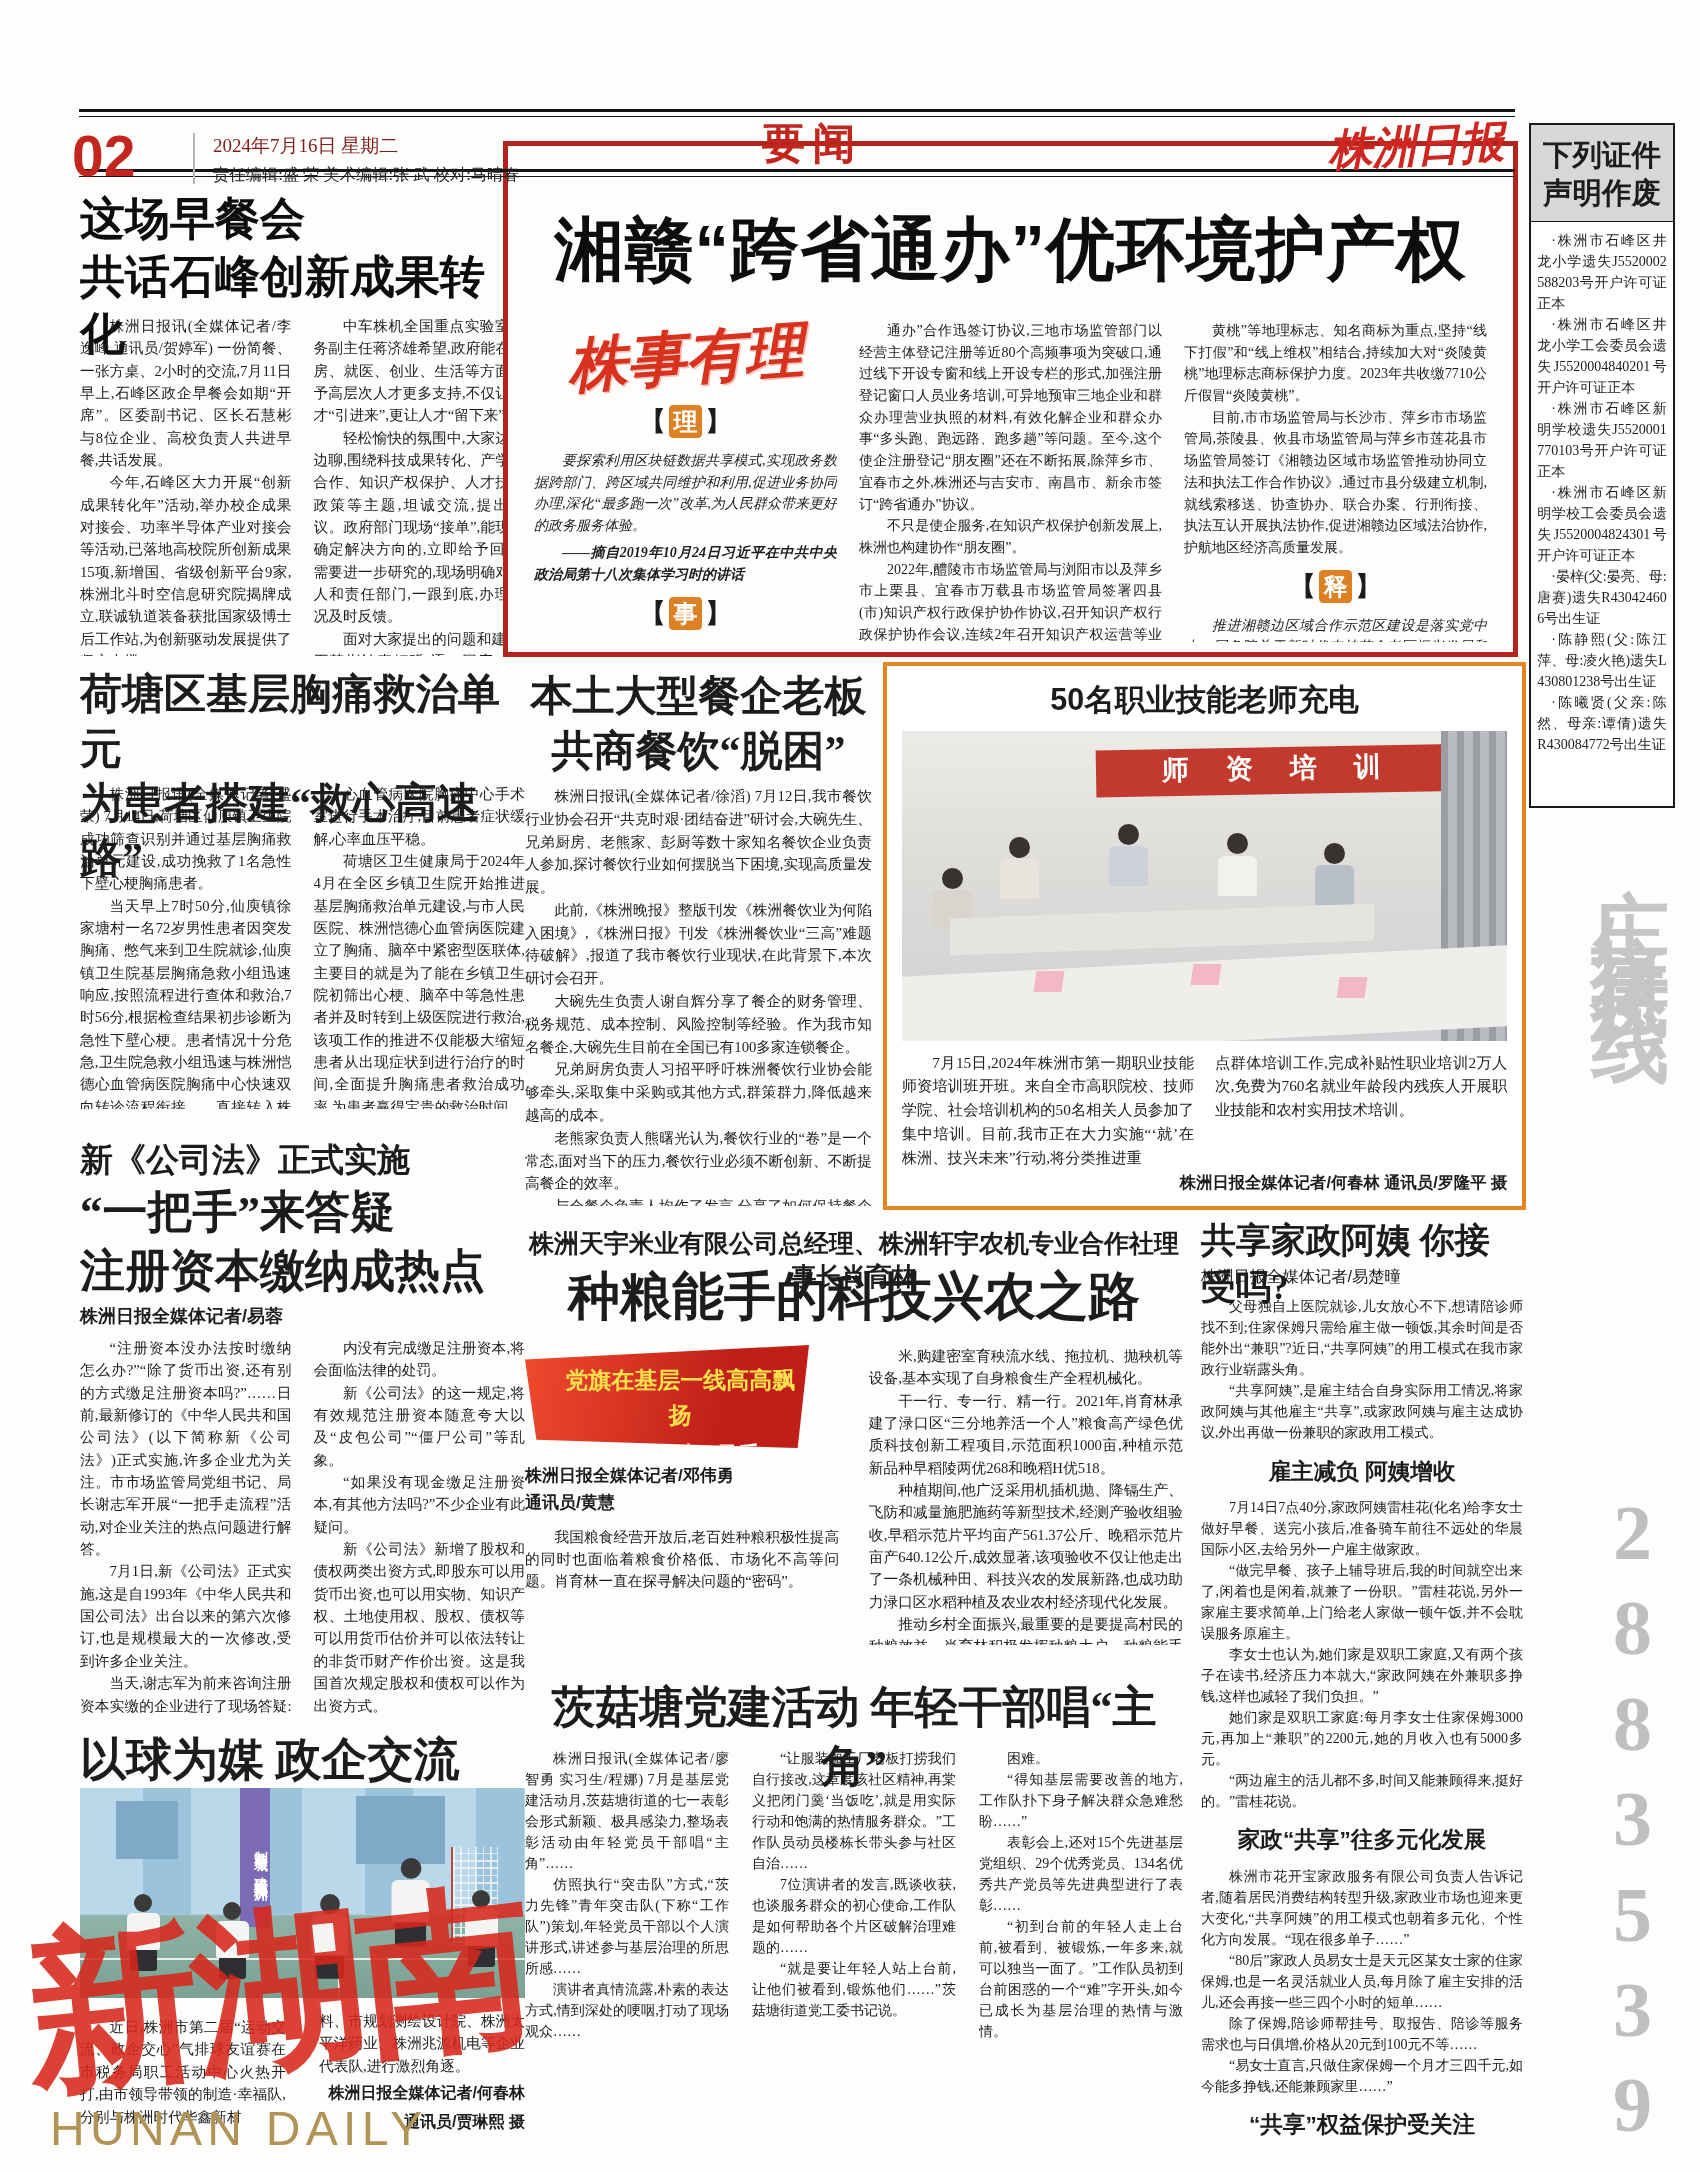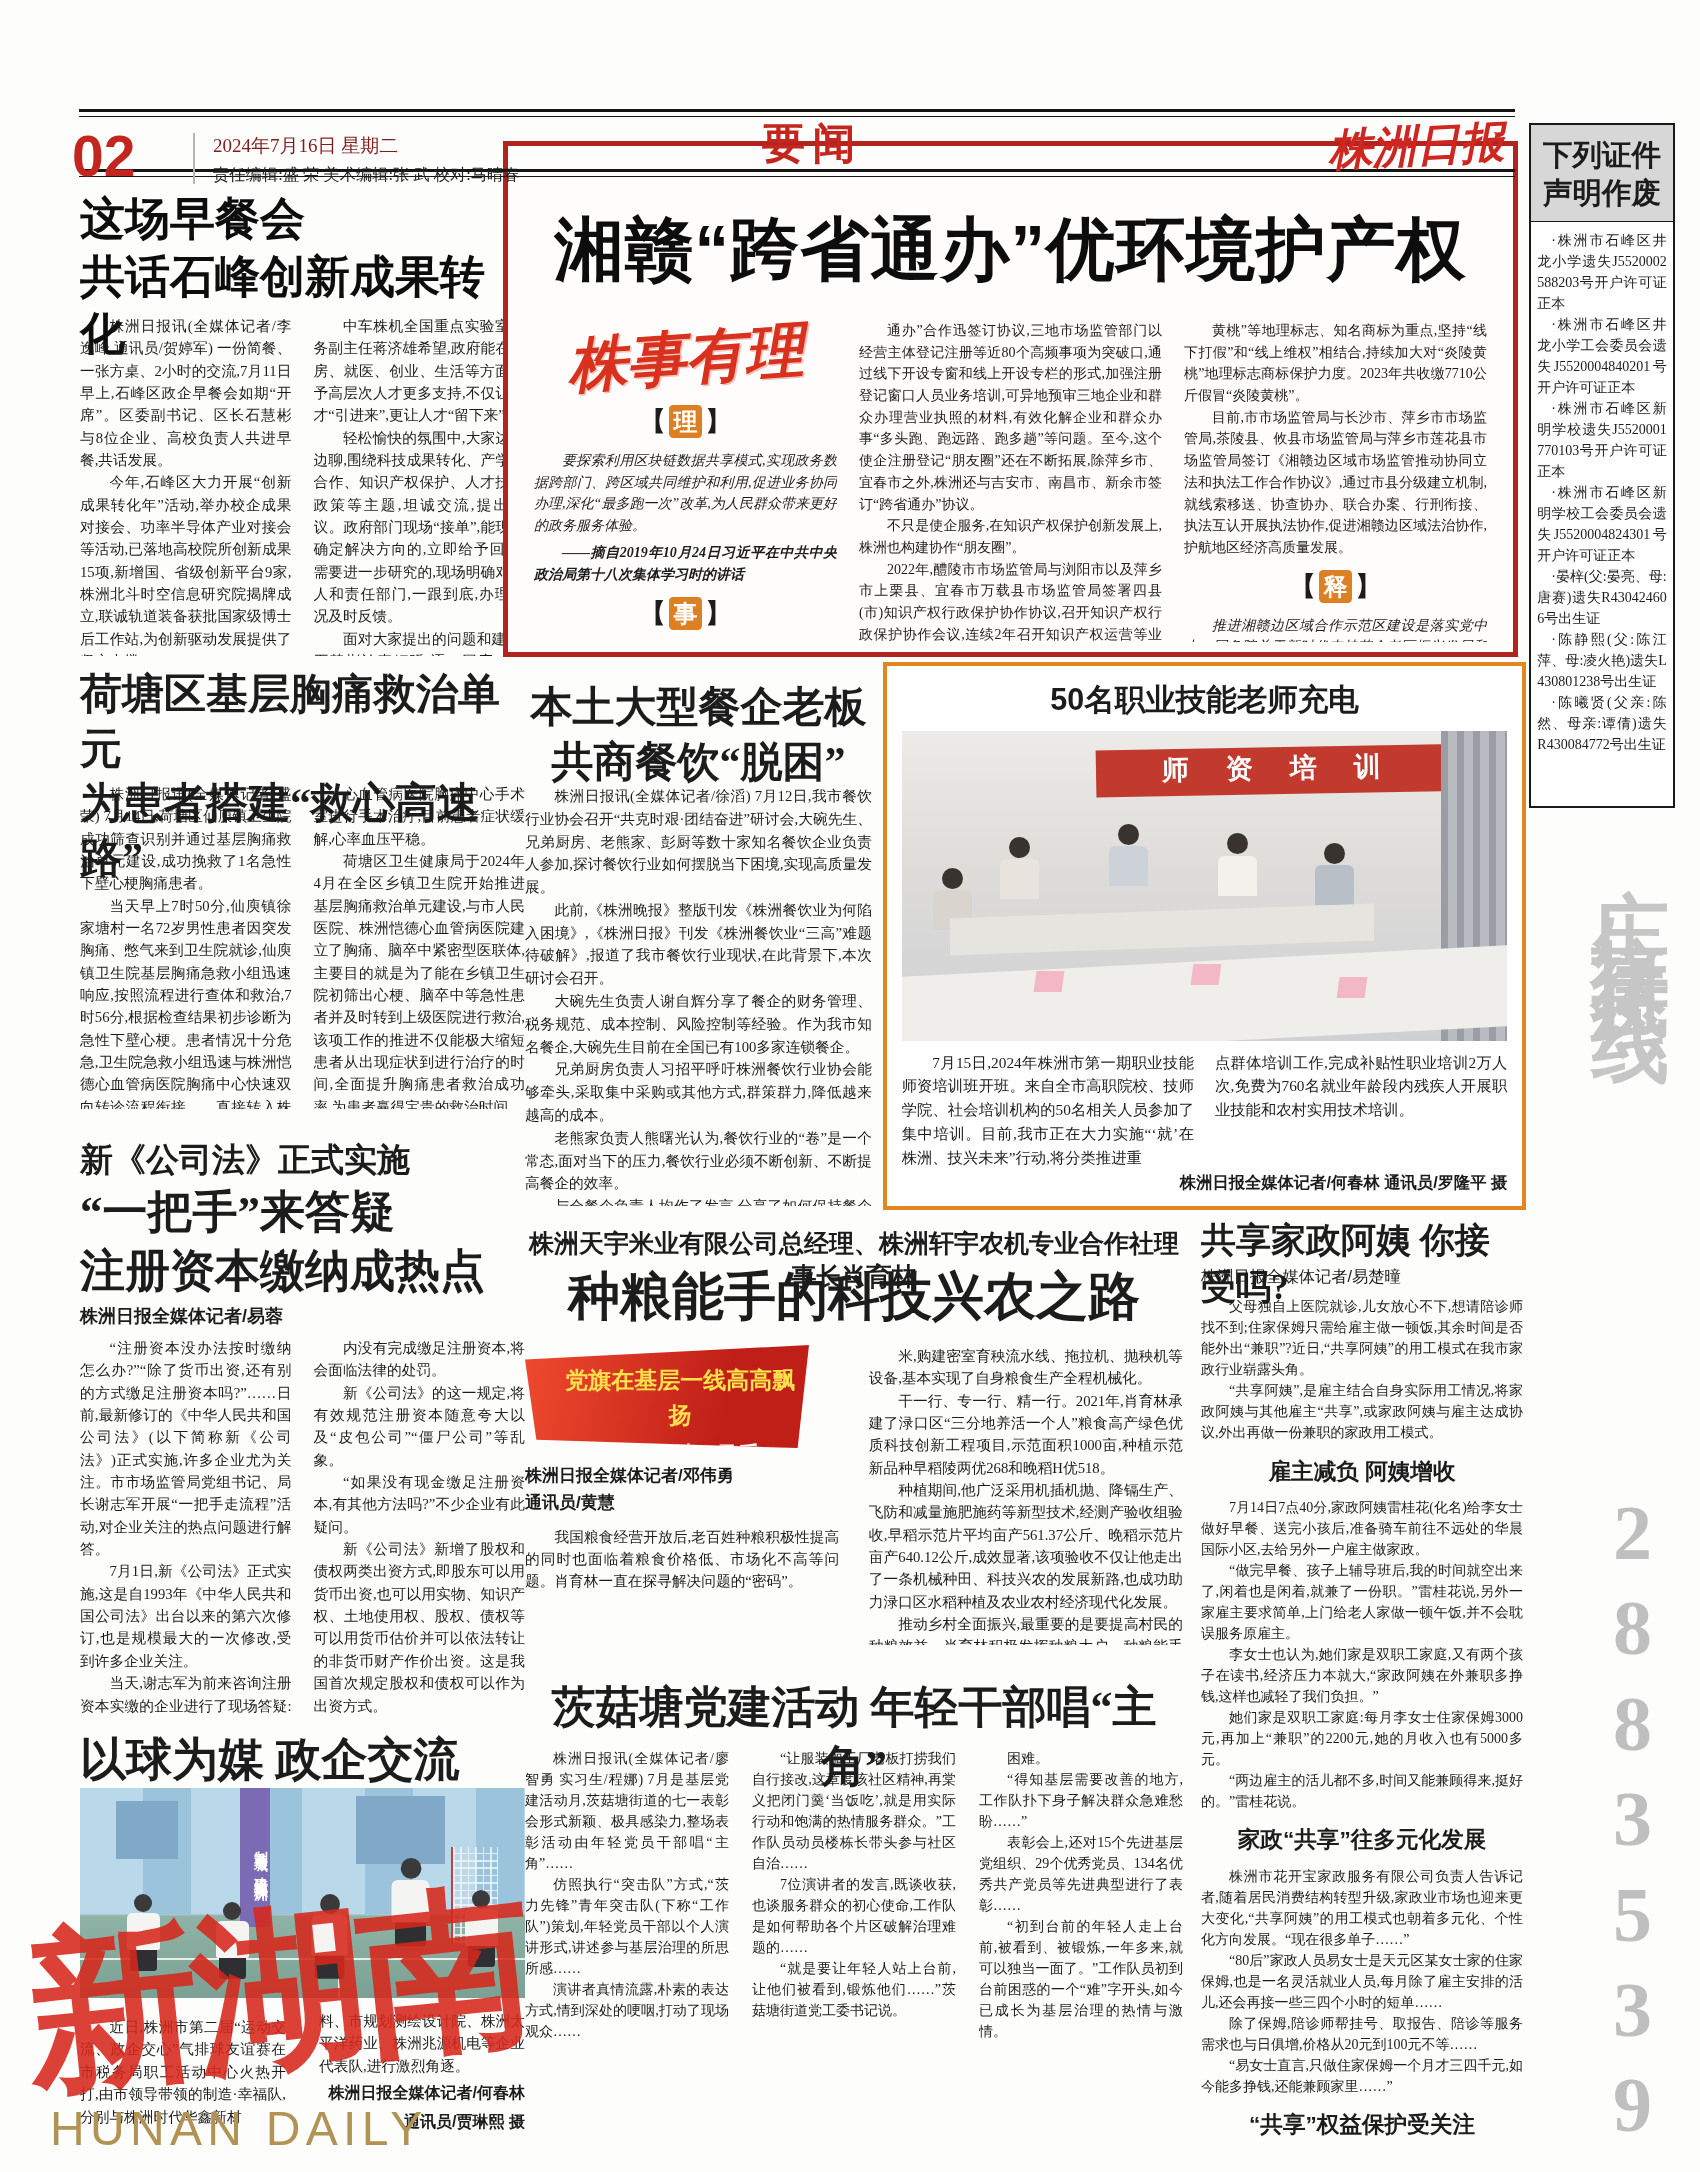--- a/index.html
+++ b/index.html
@@ -57,21 +57,21 @@
   .v-player { position:absolute; width:37px; height:79px; }
   .v-player .head { width:18px; height:18px; border-radius:50%; background:#3a3a3a; margin:0 auto; }
   .v-player .torso { width:33px; height:37px; background:#f4f4f2; border-radius:5.3px 5.3px 2.1px 2.1px; margin:1.1px auto 0; }
   .v-player .legs { width:27px; height:21px; background:#2f2f33; margin:0 auto; border-radius:0 0 3.2px 3.2px; }
   .volley-caption { left:80px; top:2006px; width:445px; height:132px; display:flex; gap:33px; overflow:hidden; z-index:6;align-items:center; }
   .volley-credit { text-align:right; font-family:"Liberation Sans",sans-serif; font-weight:bold; font-size:16px; margin-top:4.2px; text-indent:0; }
   .xinhunan { left:25px; top:1905px; font-size:174px; font-weight:bold; color:#d7281c; transform:rotate(-6deg); opacity:0.88; z-index:8; letter-spacing:-6.3px; line-height:1; }
   .hunan-daily { left:50px; top:2101px; font-size:48px; color:#b09355; letter-spacing:5.3px; z-index:8; font-family:"Liberation Sans",sans-serif; }
 
   
-  .catering-headline { left:525px; top:669px; width:347px; text-align:center; font-size:42px; font-weight:bold; line-height:1.3;margin-top:11px; }
+  .catering-headline { left:525px; top:669px; width:347px; text-align:center; font-size:42px; font-weight:bold; line-height:1.3; }
   .catering-body { left:525px; top:785px; width:347px; height:421px; font-size:14.7px; line-height:1.55; overflow:hidden; }
 
   .training-box { left:883px; top:662px; width:643px; height:548px; border:4.7px solid #e2861f; background:#fff; padding:11.6px 14.7px; z-index:2; }
   .training-title { text-align:center; font-family:"Liberation Sans",sans-serif; font-weight:bold; font-size:30.5px; margin-top:2.1px; }
   .training-photo { margin-top:10.5px; position:relative; height:310px; background:linear-gradient(180deg,#ecebe8 0%,#dddcd9 45%,#cfd0d4 100%); overflow:hidden; }
   .t-banner { position:absolute; right:4%; top:5%; width:64%; height:15%; background:#c23a2e; color:#fff; font-weight:bold; font-size:27px; letter-spacing:37px; text-align:center; line-height:1.6; overflow:hidden; transform:rotate(-1deg); }
   .t-curtain { position:absolute; right:0; top:0; width:11%; height:100%; background:repeating-linear-gradient(90deg,#9a9da3 0 7.4px,#b8bbc0 7.4px 16px); }
   .t-table { position:absolute; background:#efeeea; }
   .t-card { position:absolute; width:28px; height:21px; background:#f2b8c6; transform:skewX(-8deg); }
   .t-person { position:absolute; width:42px; height:63px; }

